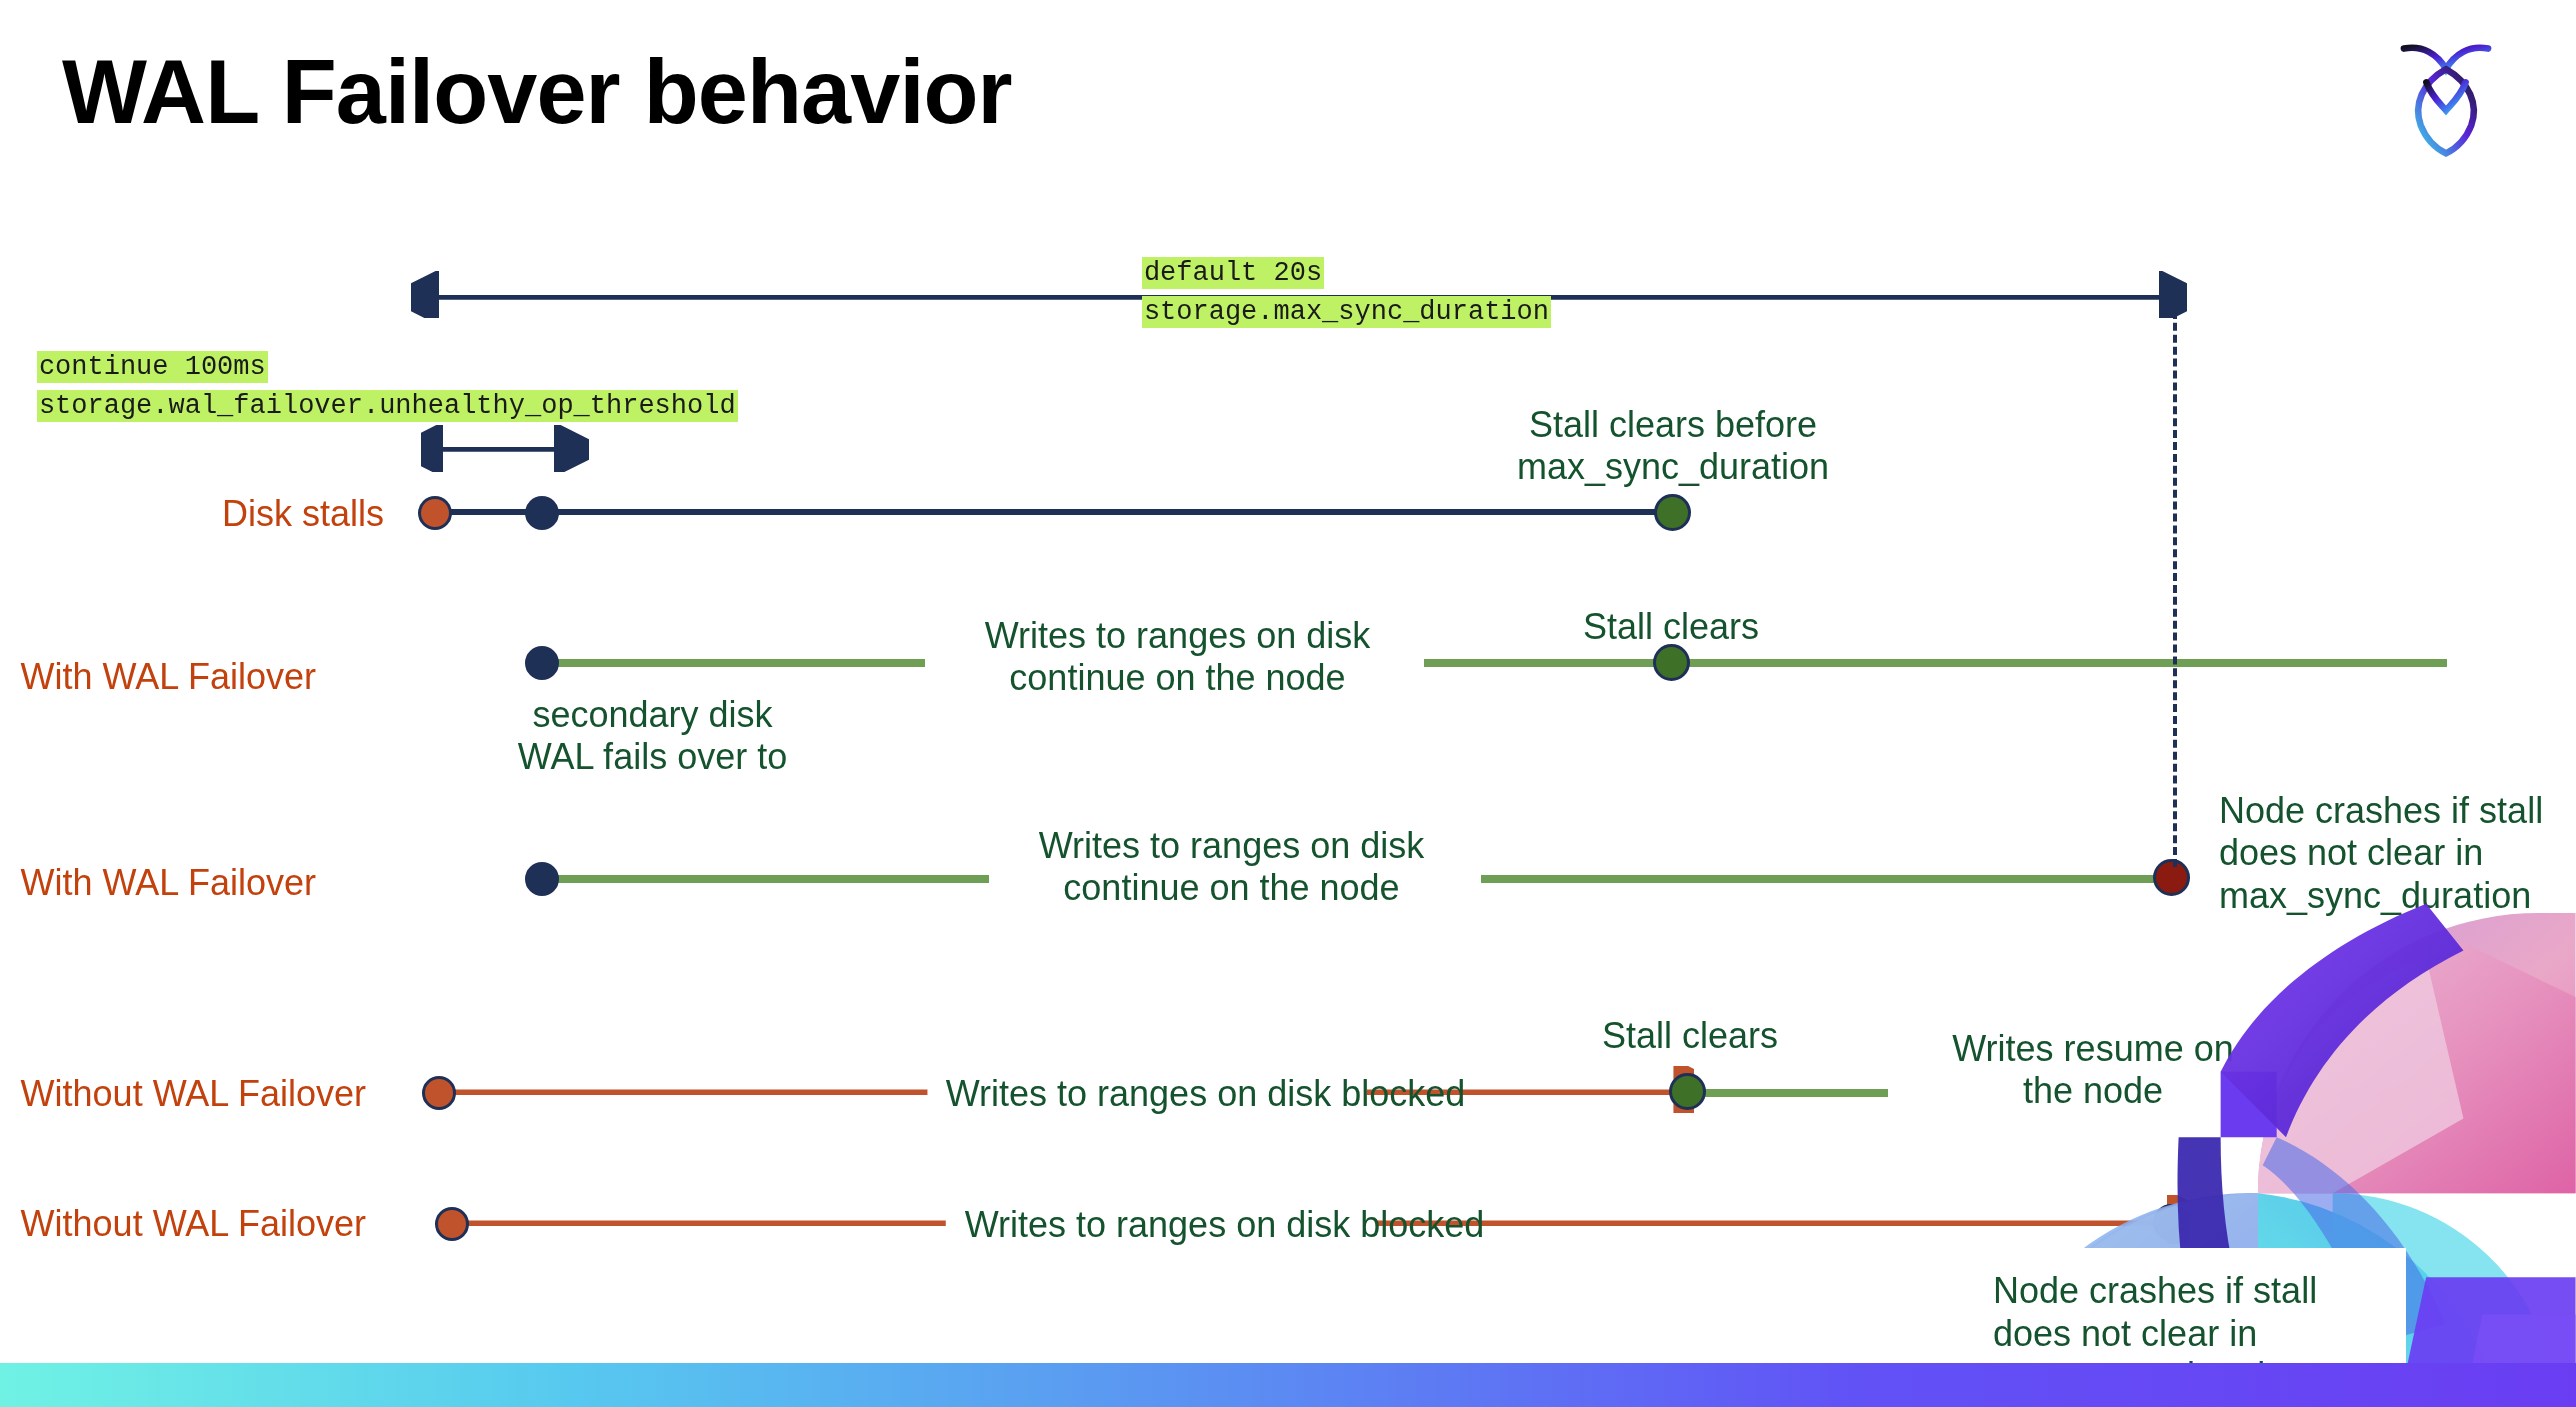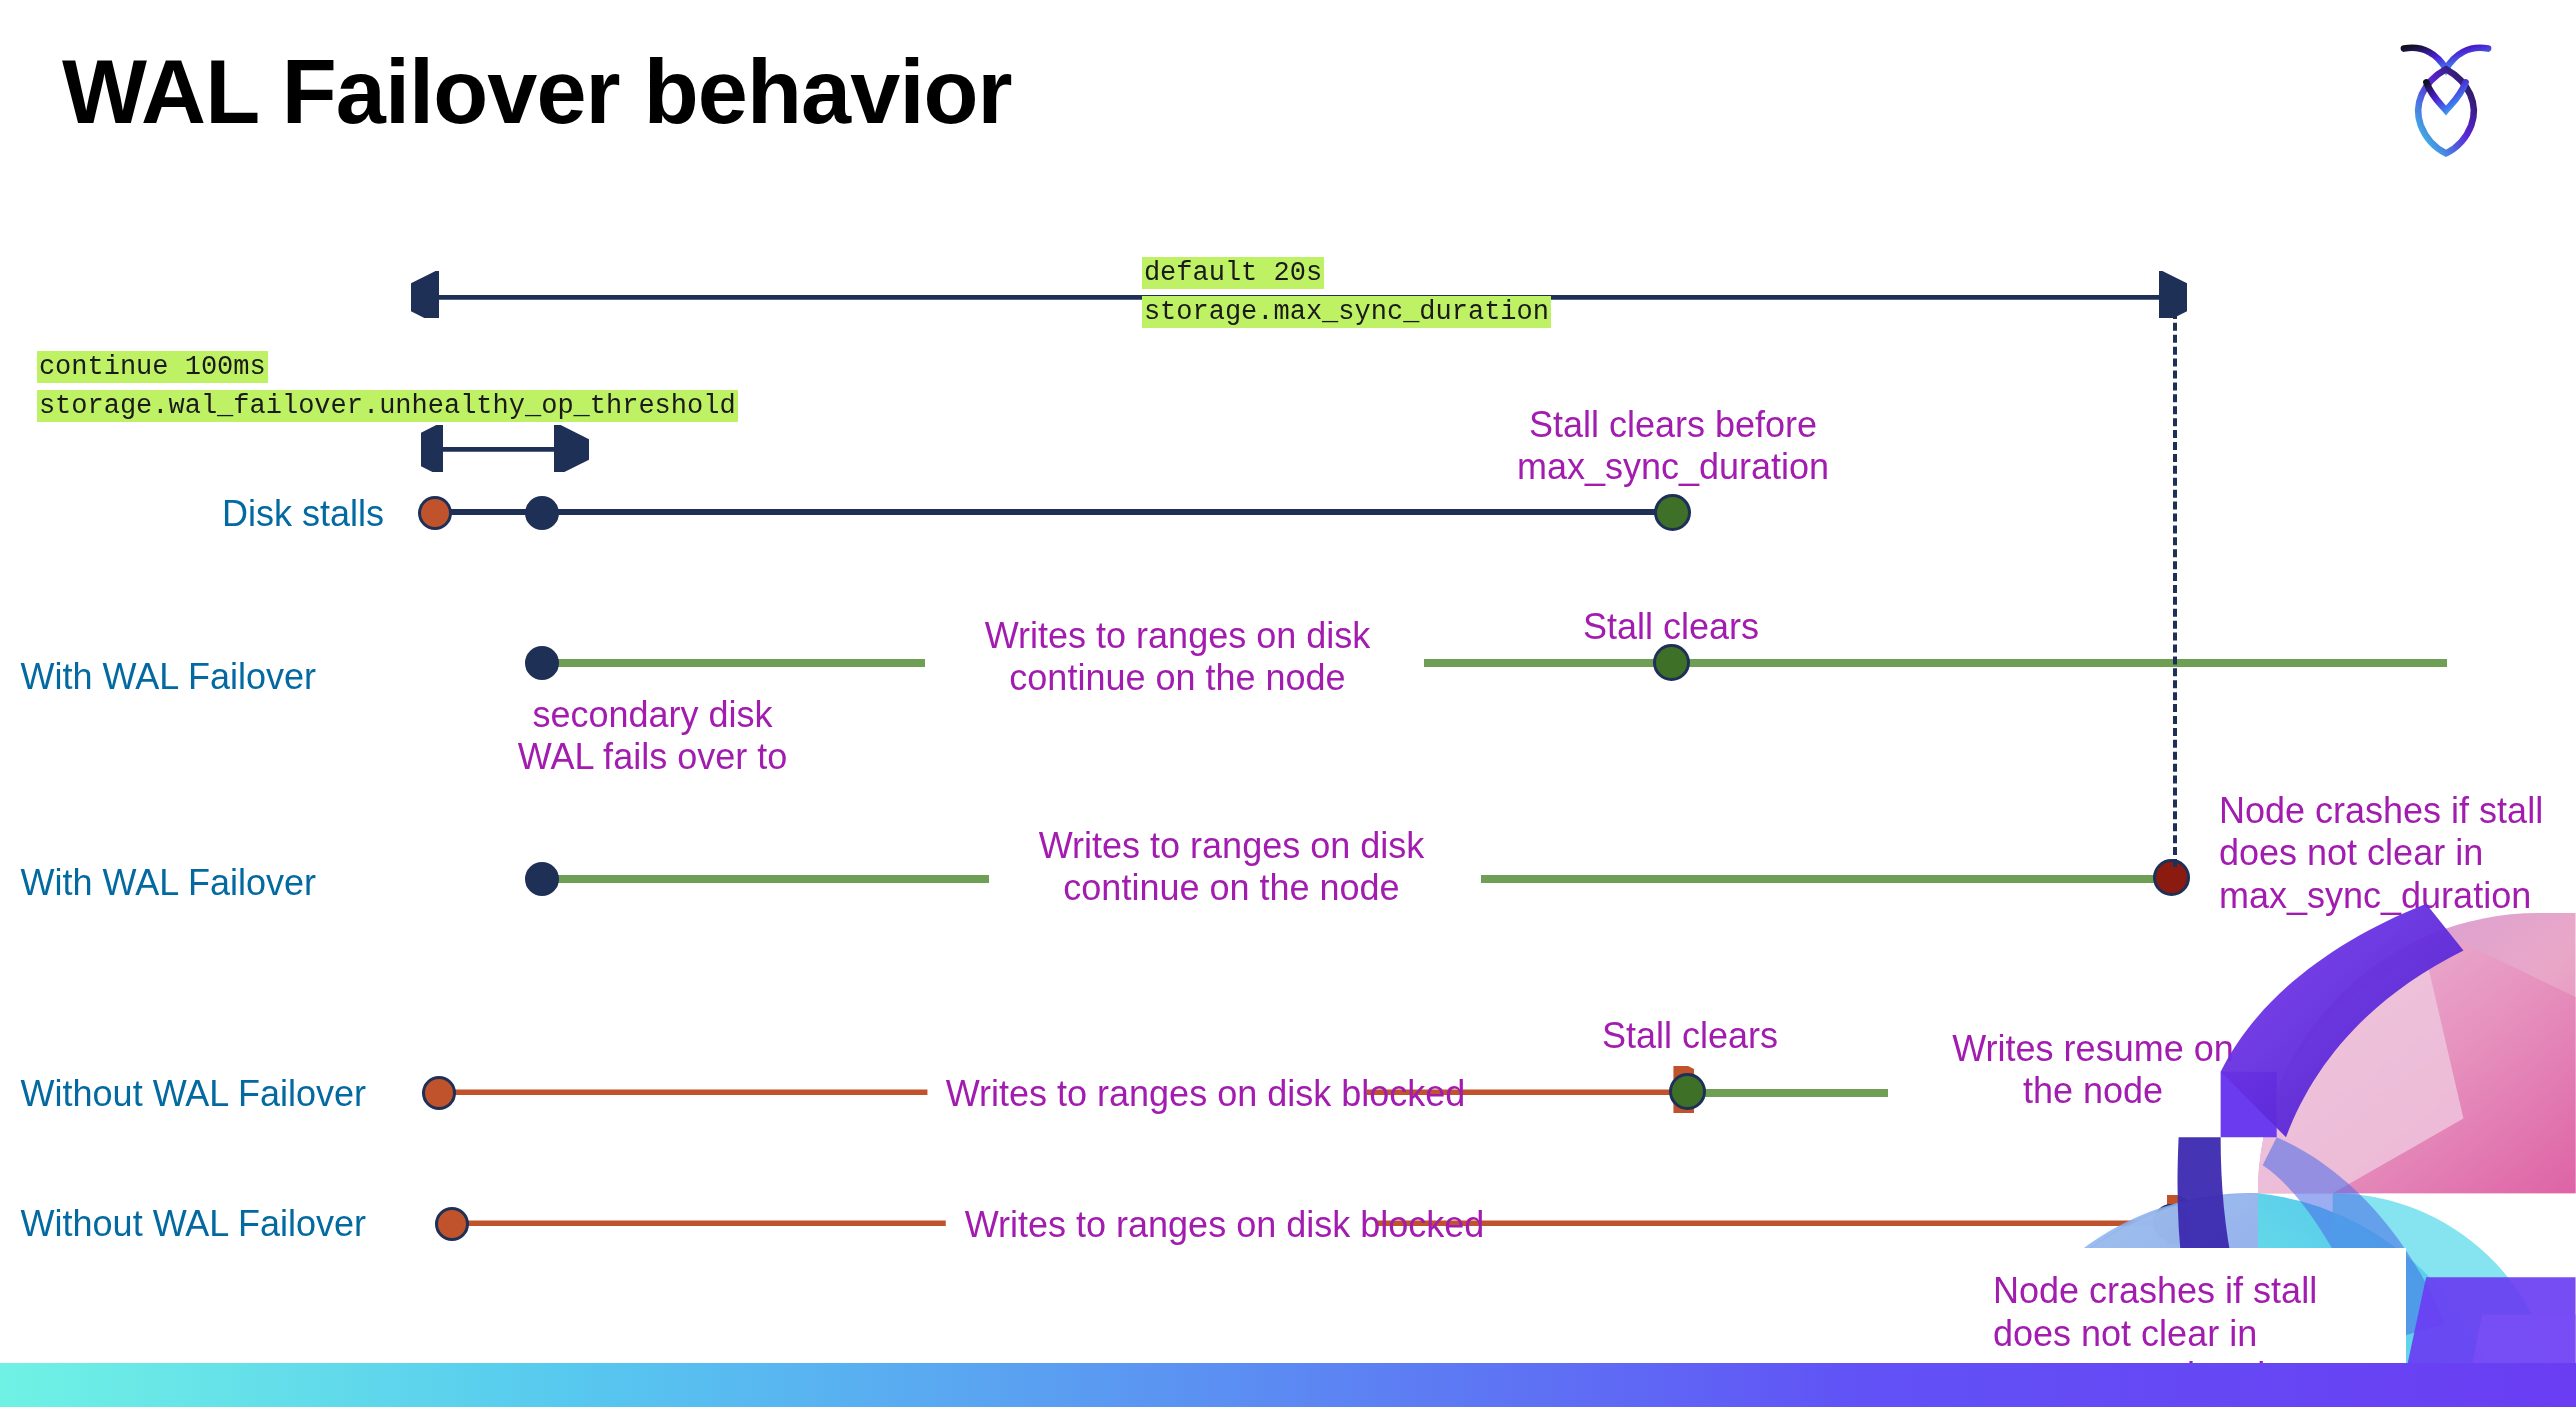--- a/index.html
+++ b/index.html
@@ -50,29 +50,29 @@
   }
   .codelabel span {
     background: #bef264;
     padding: 0.9px 1.9px;
   }
 
   
   .rowlabel {
     position: absolute;
     font-size: 36px;
-    color: #0369a1;
+    color: #c2410c;
     white-space: nowrap;
   }
 
   
   .note {
     position: absolute;
     font-size: 36px;
-    color: #a21caf;
+    color: #14532d;
     line-height: 1.18;
   }
   .note.center { text-align: center; }
   .note.left   { text-align: left; }
 
   
   .seg {
     position: absolute;
     height: 5.6px;
   }

